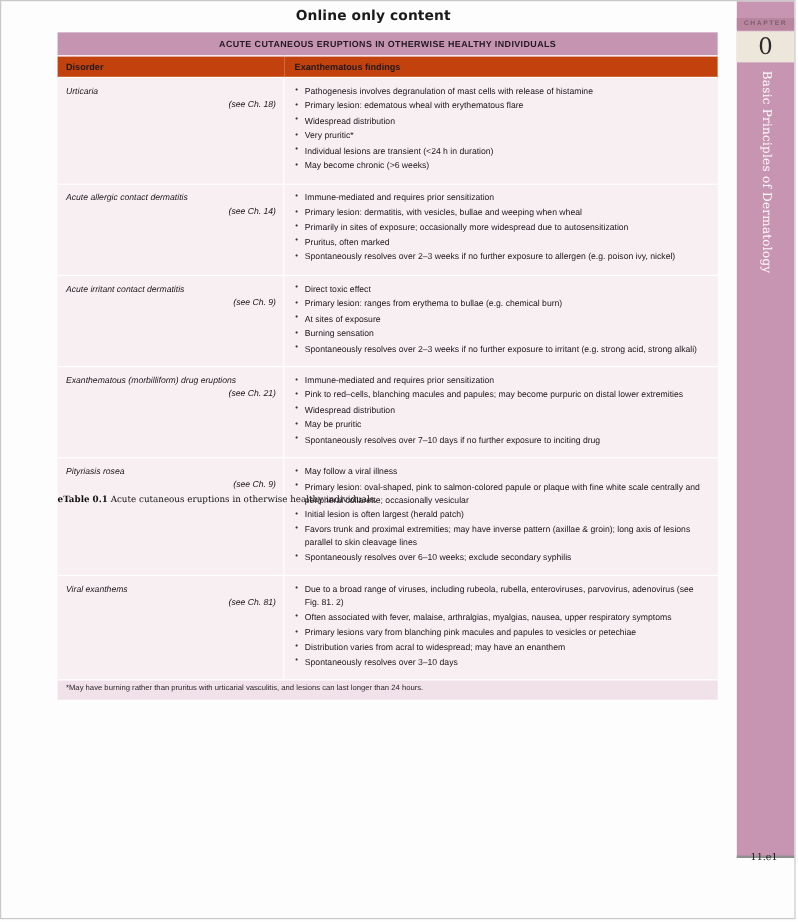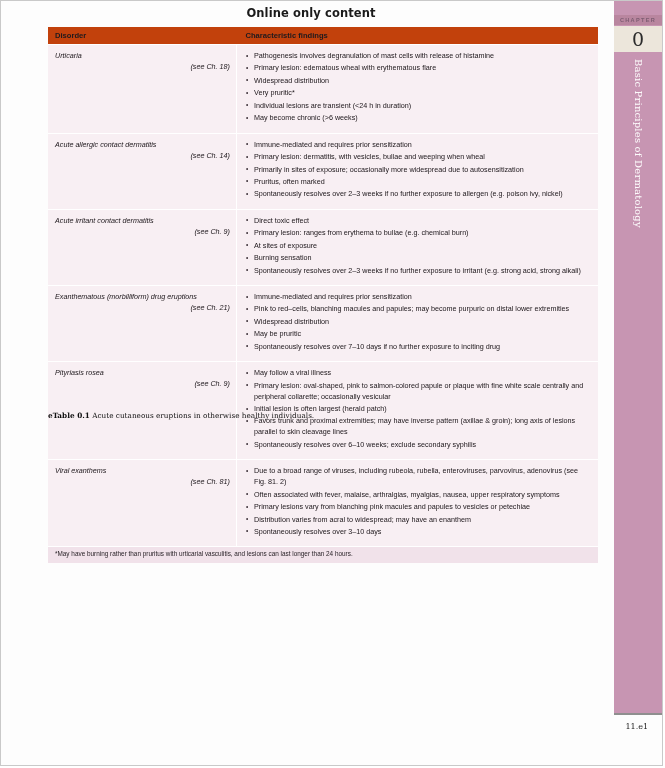--- a/index.html
+++ b/index.html
@@ -206,43 +206,46 @@
     white-space: nowrap;
     font-family: "DejaVu Serif", serif;
     font-size: 10px;
     color: #fdfbfc;
     letter-spacing: 0.2px;
   }
 
   .page-number {
     position: absolute;
     right: 14px;
-    bottom: 34px;
+    bottom: 46px;
     font-family: "DejaVu Serif", serif;
     font-size: 8px;
     color: #1c1c1c;
     z-index: 7;
   }
 </style>
 </head>
 <body>
 
 <div class="page">
 
   <div class="watermark">
     <span>DRAFT</span>
   </div>
 
   <div class="online-heading">Online only content</div>
 
   <table class="etable">
     <thead>
       <tr>
+        <th class="tbl-title" colspan="2">ACUTE CUTANEOUS ERUPTIONS IN OTHERWISE HEALTHY INDIVIDUALS</th>
+      </tr>
+      <tr>
         <th class="tbl-subhead col-div">Disorder</th>
-        <th class="tbl-subhead c2">Characteristic findings</th>
+        <th class="tbl-subhead c2">Exanthematous findings</th>
       </tr>
     </thead>
     <tbody>
 
       <tr>
         <td class="row-cell cell-disorder">
           <span class="disorder-name">Urticaria</span>
           <span class="disorder-ref">(see Ch. 18)</span>
         </td>
         <td class="row-cell cell-findings">

